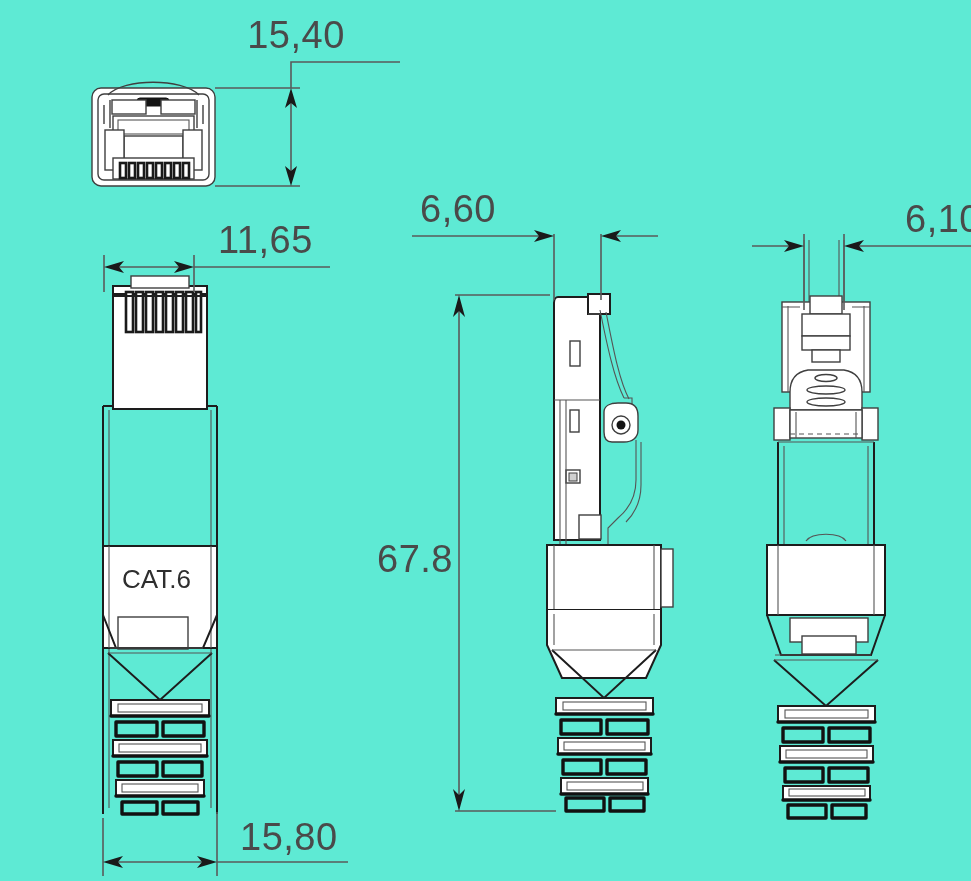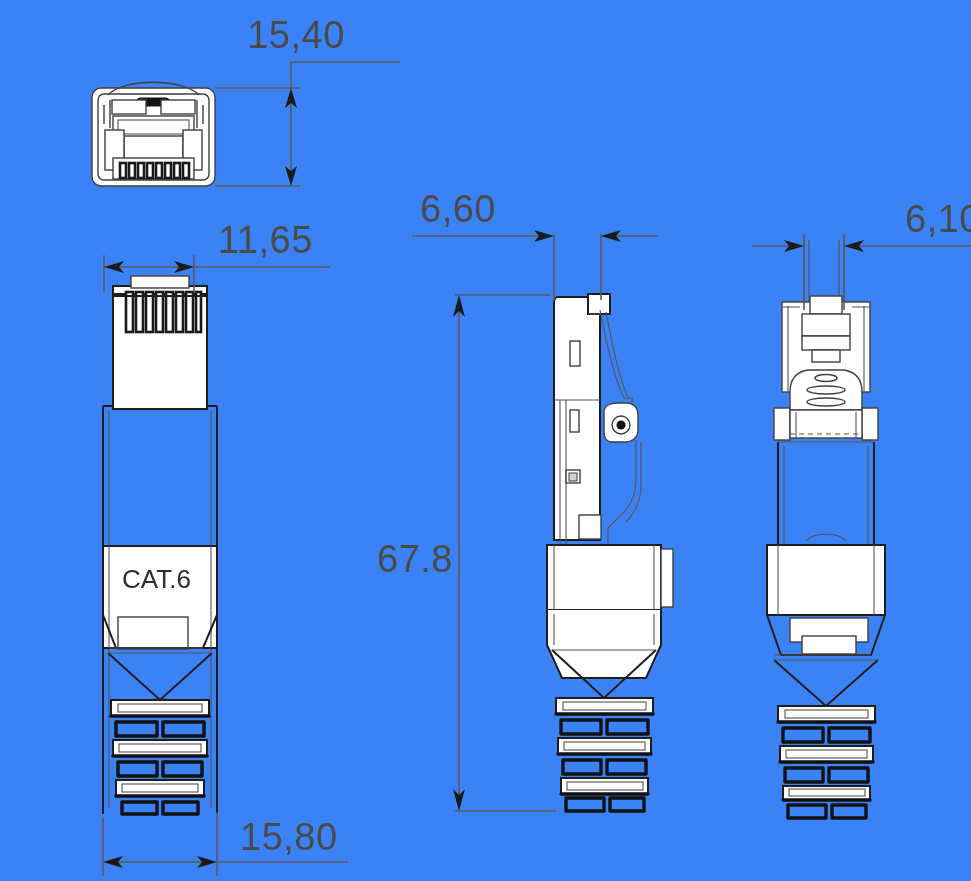--- a/index.html
+++ b/index.html
@@ -10,21 +10,21 @@
   }
   body {
     font-family: "Liberation Sans", sans-serif;
     color: #3a3a3a;
   }
   #drawing-root {
     position: relative;
     width: 971px;
     height: 881px;
     overflow: hidden;
-    background: #3b82f6;
+    background: #5eead4;
   }
   #drawing-svg {
     position: absolute;
     left: 0;
     top: 0;
     width: 971px;
     height: 881px;
     display: block;
   }
   .dim-text {

